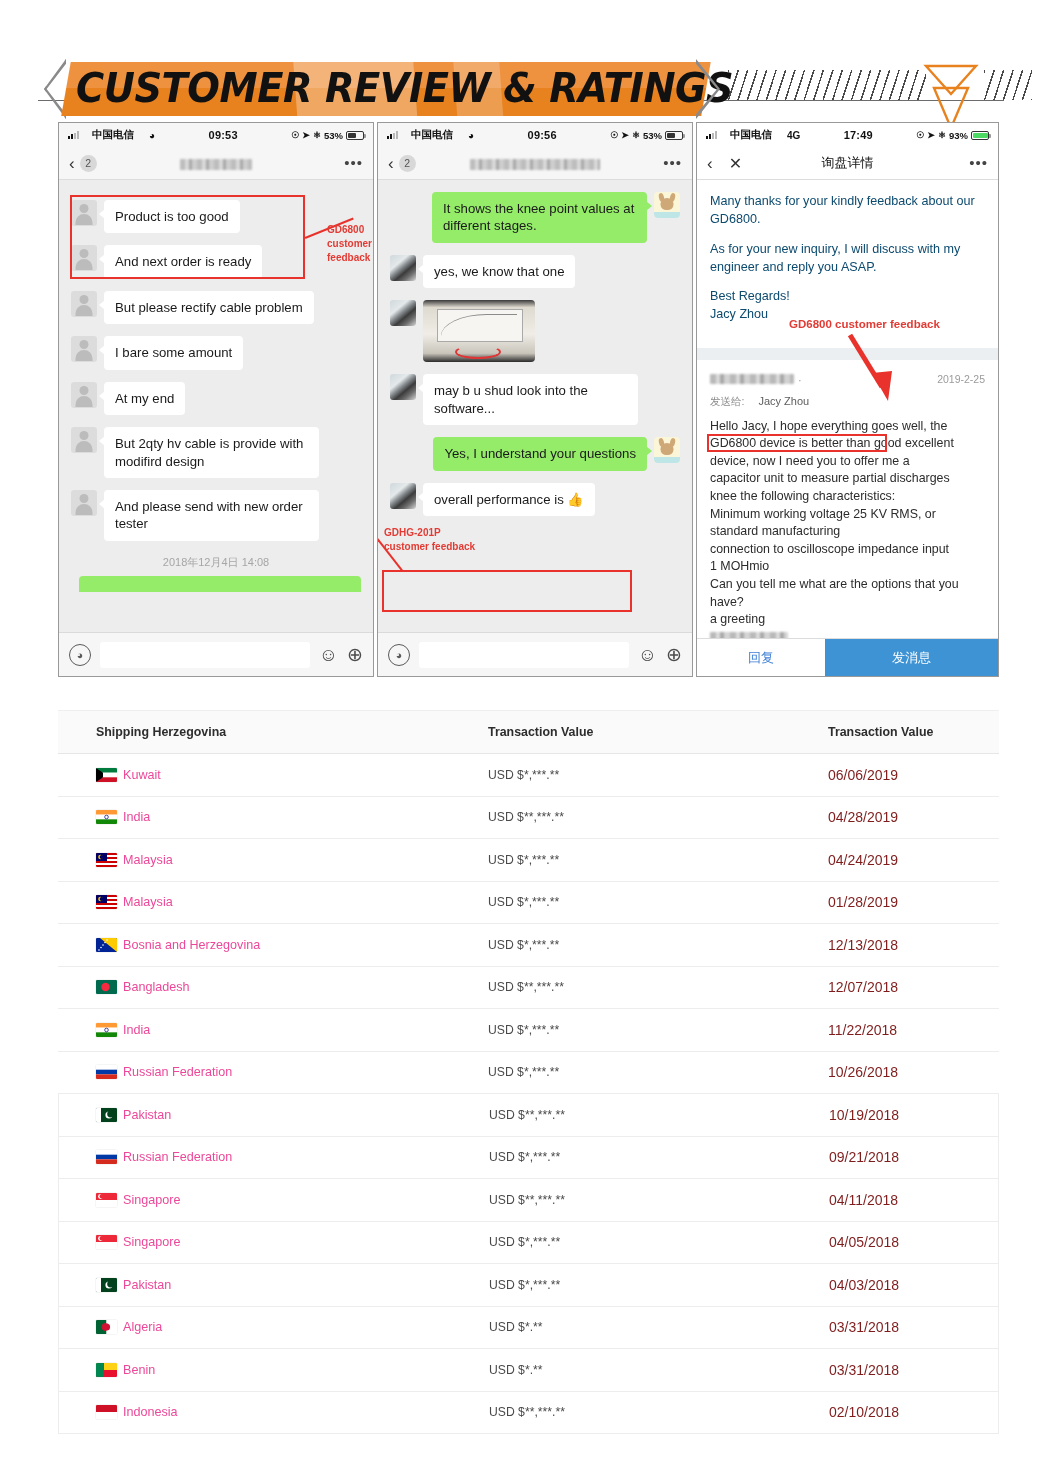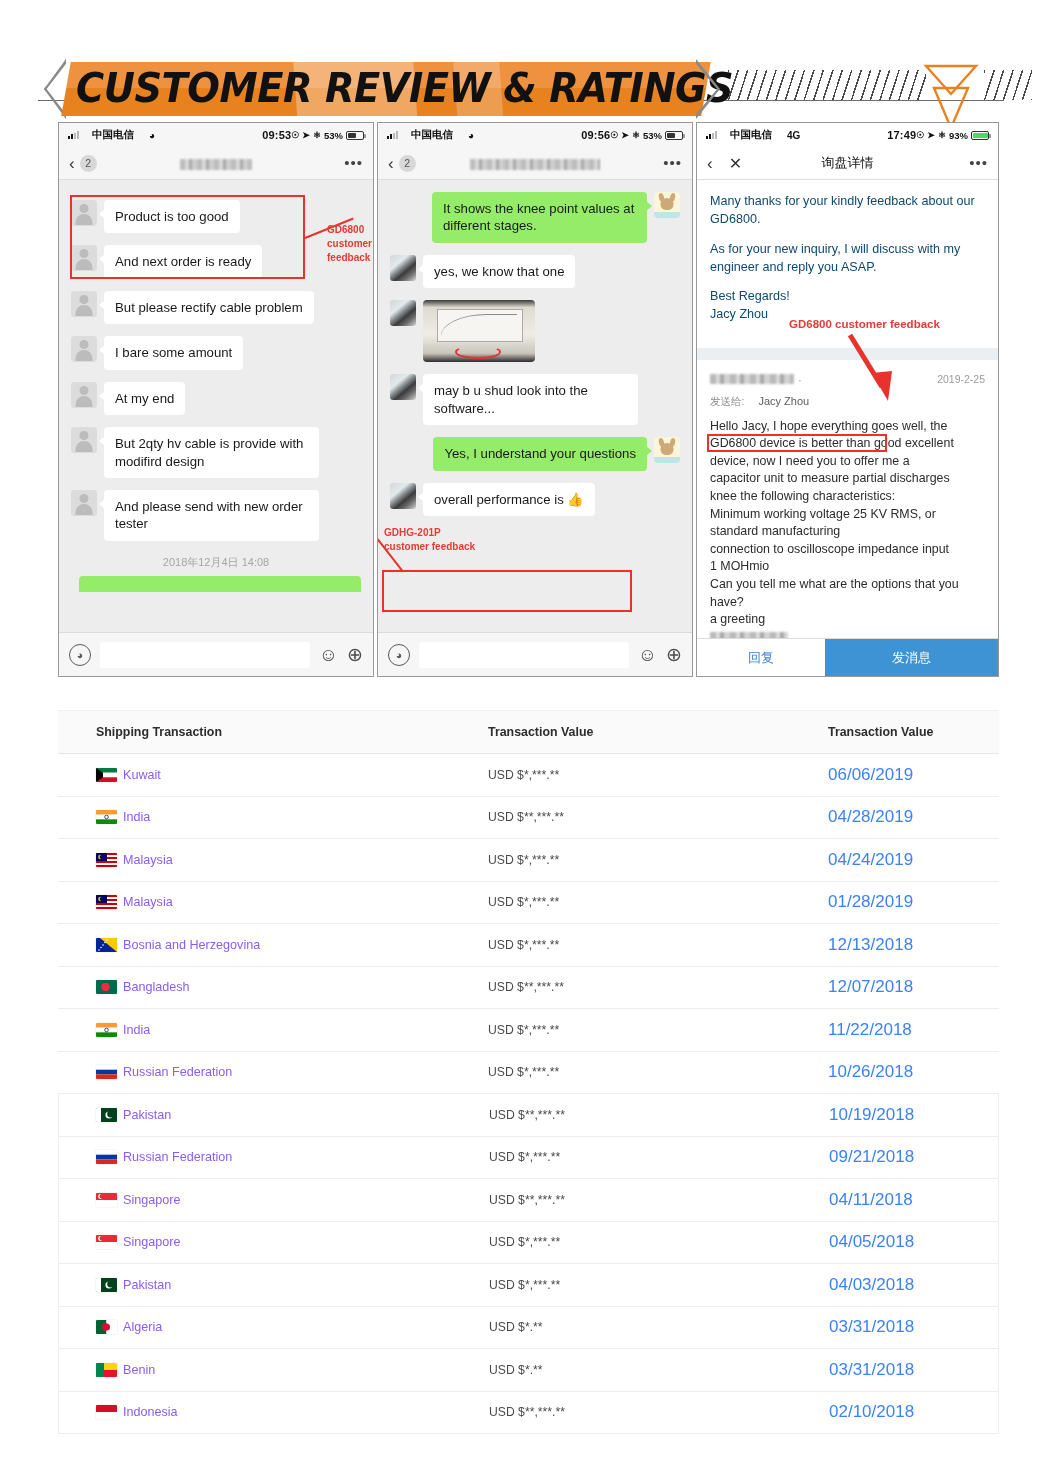--- a/index.html
+++ b/index.html
@@ -87,21 +87,21 @@
   .sb-left { display: flex; align-items: center; gap: 13px; }
   .sb-bars { display:inline-flex; align-items:flex-end; gap:1px; height:8px; }
   .sb-bars i { width:2px; background:#111; display:block; }
   .sb-bars i:nth-child(1){height:3px;}
   .sb-bars i:nth-child(2){height:5px;}
   .sb-bars i:nth-child(3){height:6.5px; background:#b9b9b9;}
   .sb-bars i:nth-child(4){height:8px; background:#b9b9b9;}
   .sb-carrier { font-size:10.5px; font-weight:700; }
   .sb-net { font-size:10px; font-weight:700; margin-left:2px;}
   .wifi { font-size: 10px; margin-left:2px; }
-  .sb-mid { flex: 1; text-align: right; font-size: 11px; font-weight: 700; letter-spacing:0.2px;}
+  .sb-mid { flex: 1; text-align: center; font-size: 11px; font-weight: 700; letter-spacing:0.2px;}
   .sb-right { display: flex; align-items: center; gap: 3px; font-size: 9.5px; font-weight:700; }
   .sb-right .glyph { font-size: 9px; }
   .batt {
     width: 18px; height: 9px; border: 1px solid #333; border-radius: 2px;
     position: relative; display:inline-block;
   }
   .batt::after{ content:""; position:absolute; right:-3px; top:2.5px; width:2px;height:4px;background:#999;border-radius:0 1px 1px 0;}
   .batt > span { position:absolute; left:1px; top:1px; bottom:1px; background:#333; border-radius:1px;}
   .batt.green > span { background:#4cd964; }
 
@@ -259,23 +259,23 @@
     border-top: 1px solid #efefef;
   }
   .thead .c { font-size: 12.4px; font-weight: 700; color: #2d2d2d; }
   .row {
     display: flex; height: 42.5px; align-items: center;
     border-bottom: 1px solid #ededed; background: #fff;
   }
   .c1 { width: 430px; padding-left: 38px; display: flex; align-items: center; gap: 6px; }
   .c2 { width: 340px; }
   .c3 { flex: 1; }
-  .row .c1 { font-size: 12.6px; color: #8b5cf6; }
+  .row .c1 { font-size: 12.6px; color: #ec4899; }
   .row .c2 { font-size: 12.2px; color: #4a4a4a; }
-  .row .c3 { font-size: 17px; color: #3b82f6; }
+  .row .c3 { font-size: 14px; color: #7f1d1d; }
   .thead .c2, .thead .c3 { }
   .flag {
     width: 21px; height: 14px; flex: 0 0 21px; border-radius: 1px;
     position: relative; overflow: hidden; box-shadow: 0 0 0 0.5px rgba(0,0,0,0.08);
   }
   .grp2 { border-left: 1px solid #ededed; border-right: 1px solid #ededed; }
   .grp2 .c1 { padding-left: 37px; }
 </style>
 </head>
 <body>
@@ -552,21 +552,21 @@
       </svg>
       <div class="footbar">
         <div class="foot-reply">回复</div>
         <div class="foot-send">发消息</div>
       </div>
     </div>
   </div>
 
   <div class="tablewrap">
     <div class="thead">
-      <div class="c c1">Shipping Transaction</div>
+      <div class="c c1">Shipping Herzegovina</div>
       <div class="c c2">Transaction Value</div>
       <div class="c c3">Transaction Value</div>
     </div>
 
     <div class="row">
       <div class="c1">
         <span class="flag">
           <svg width="21" height="14" viewBox="0 0 21 14">
               <rect width="21" height="4.7" fill="#007a3d"></rect>
               <rect y="4.7" width="21" height="4.6" fill="#fff"></rect>

